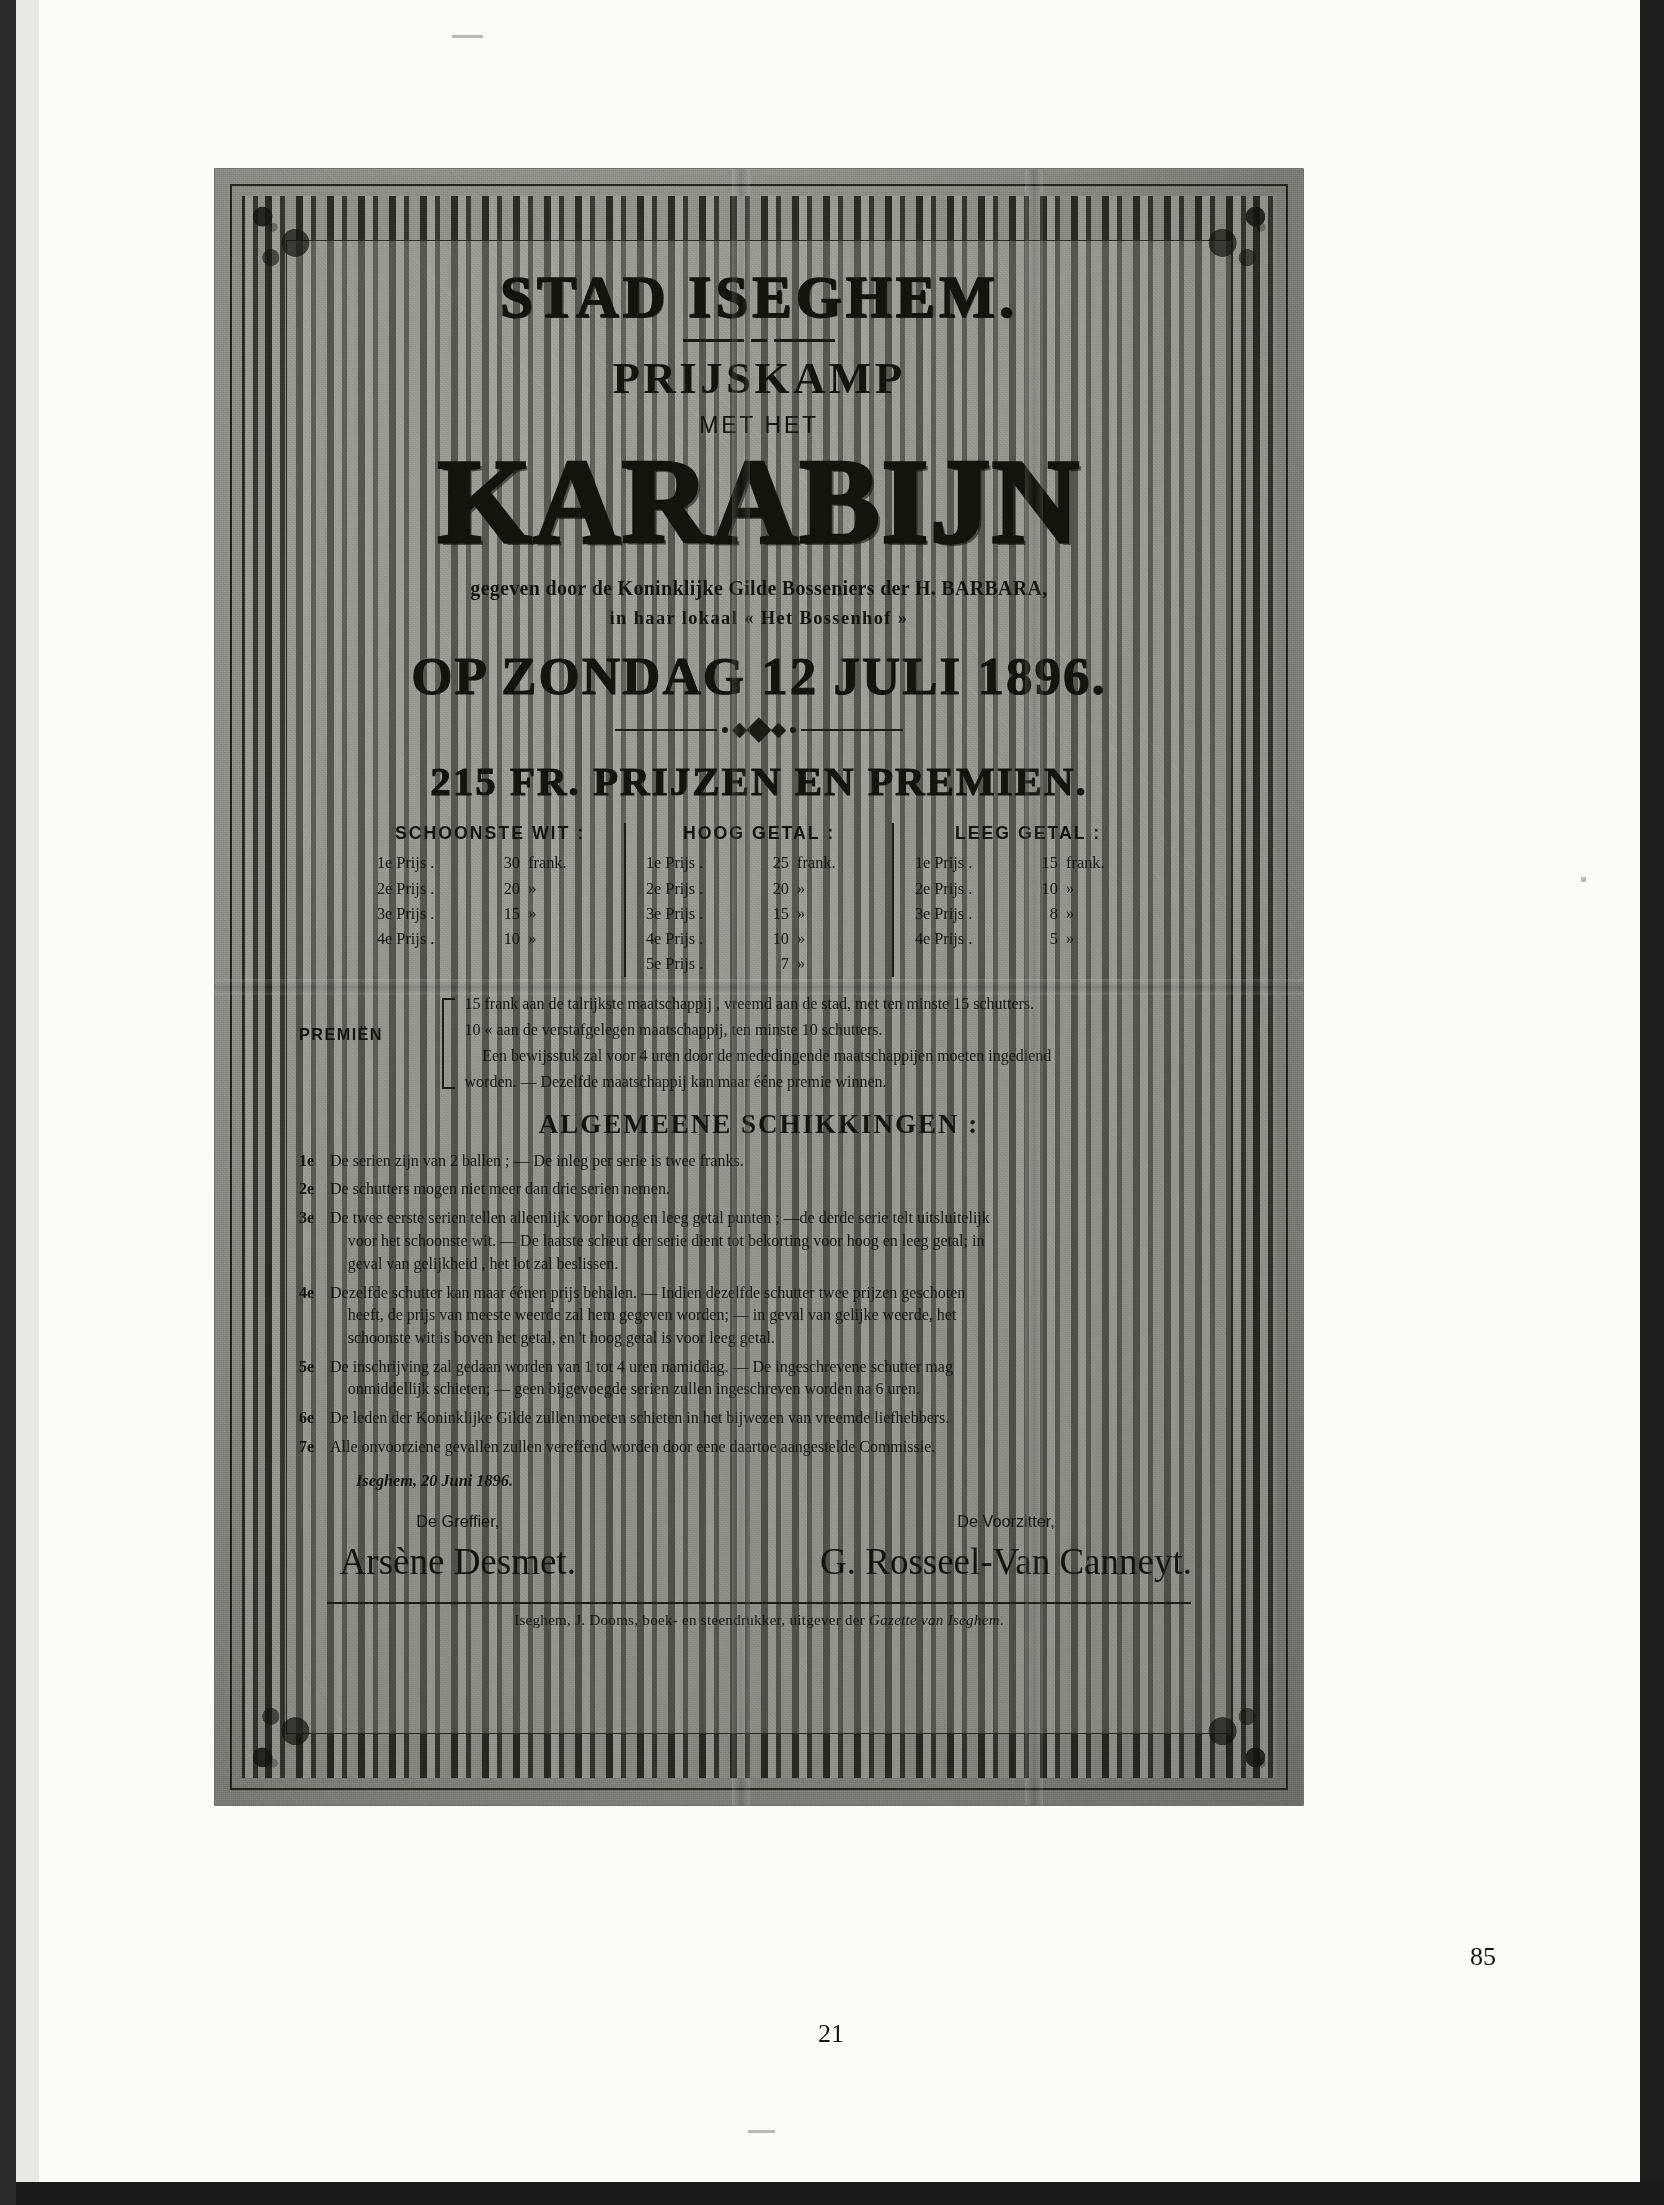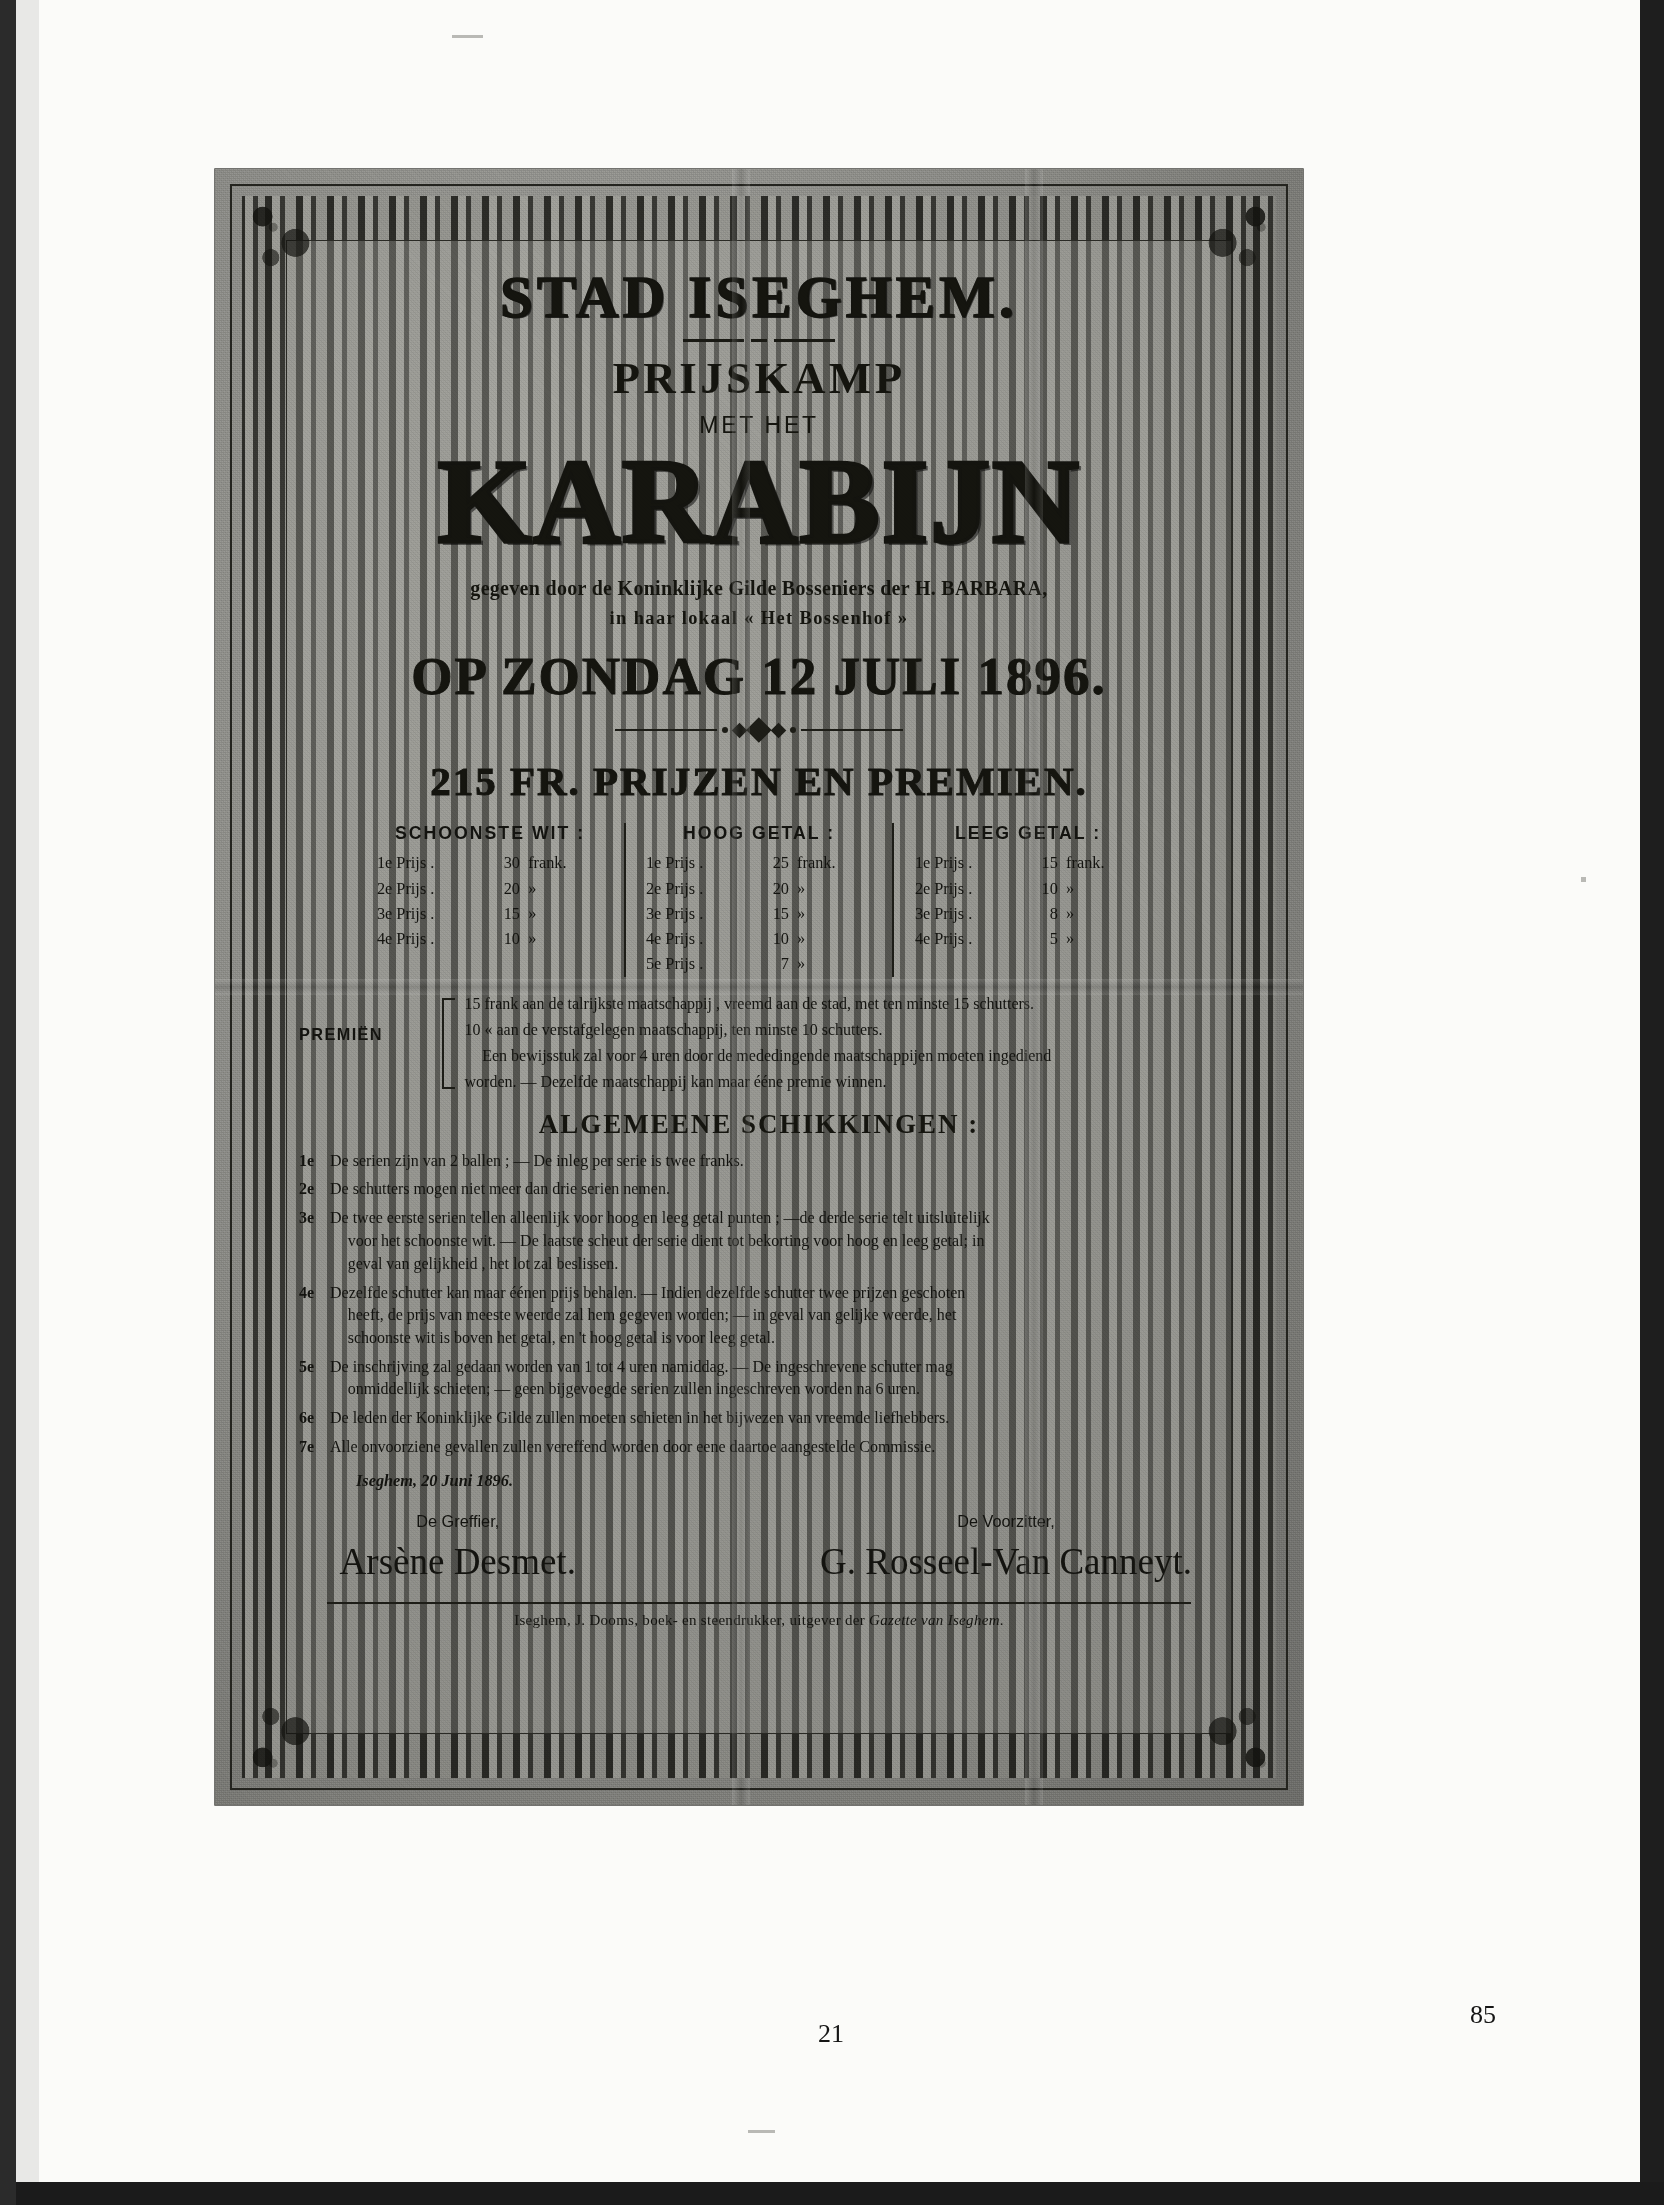--- a/index.html
+++ b/index.html
@@ -293,21 +293,21 @@
   }
 
   
   .folio {
     position:absolute;
     font-family: "Liberation Serif", serif;
     font-size: 26px;
     color:#151515;
   }
   .folio-left  { left: 802px; top: 2019px; }
-  .folio-right { left: 1454px; top: 2000px; font-family: Liberation Serif, serif; }
+  .folio-right { left: 1454px; top: 1942px; font-family: Liberation Serif, serif; }
   
   .speck { position:absolute; background:#b9b9b5; }
 </style>
 </head>
 <body>
 
 <div class="page">
   <div class="scan-edge-left"></div>
   <div class="paper"></div>
   <div class="scan-edge-right"></div>

